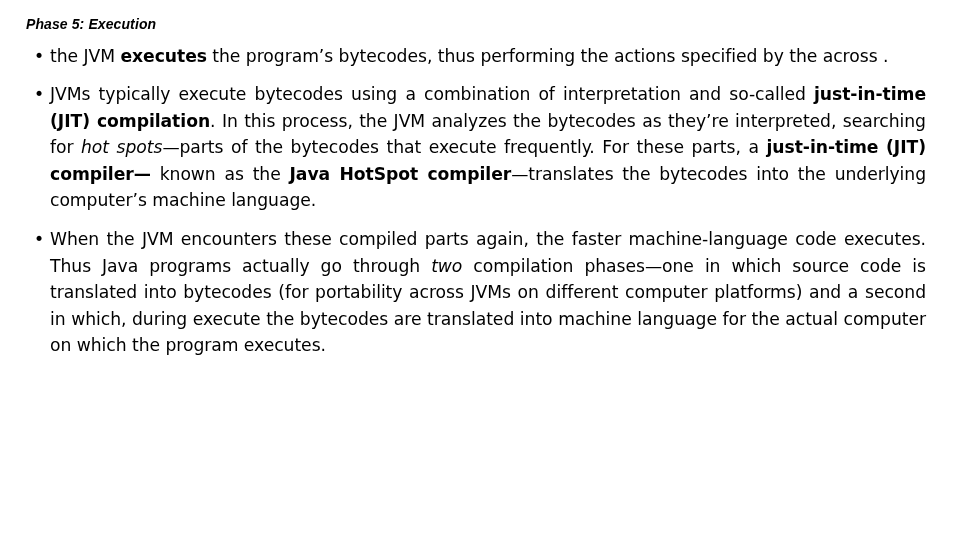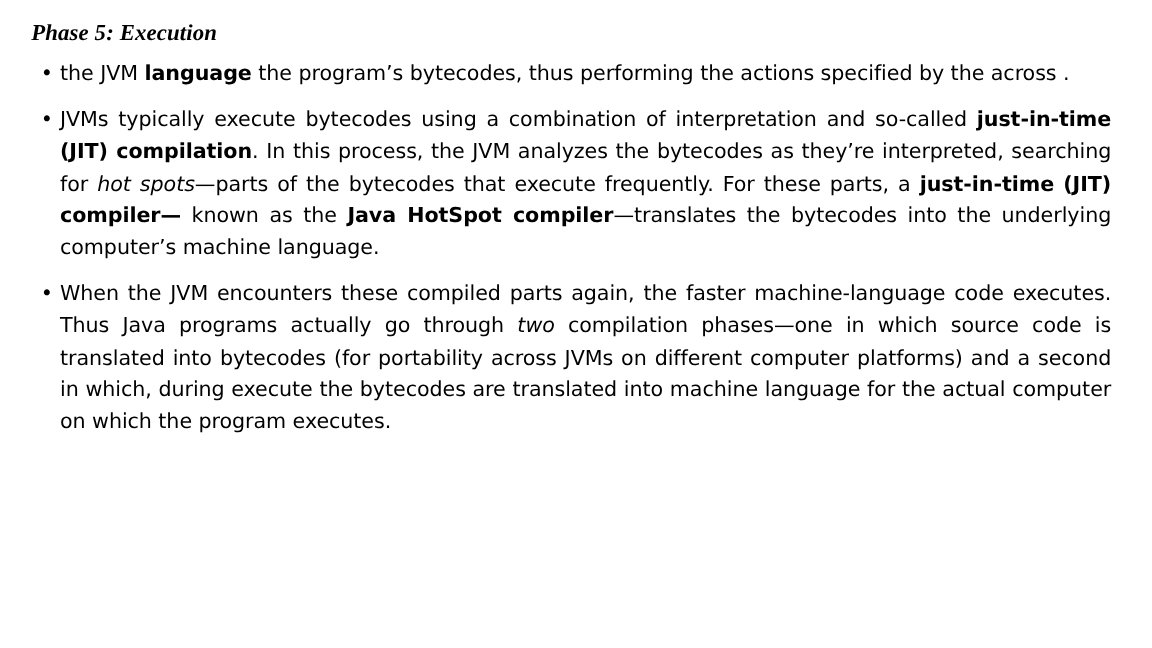--- a/index.html
+++ b/index.html
@@ -16,22 +16,22 @@
     -webkit-font-smoothing: antialiased;
   }
   .slide {
     position: relative;
     width: 960px;
     height: 540px;
     box-sizing: border-box;
     padding: 16px 34px 0 26px;
   }
   .slide-title {
-    font-family: Liberation Serif, serif;
-    font-size: 19px;
+    font-family: Liberation Sans, sans-serif;
+    font-size: 14px;
     font-weight: bold;
     font-style: italic;
     line-height: 1.25;
     letter-spacing: 0.1px;
     margin: 0 0 9px 0;
     padding-left: 0px;
   }
   .bullet-list {
     list-style: none;
     margin: 0;
@@ -71,21 +71,21 @@
 <body>
 
 <div class="slide">
 
   <h1 class="slide-title">Phase 5: Execution</h1>
 
   <ul class="bullet-list">
 
     <li class="bullet-item">
       <span class="bullet-marker">•</span>
-      <span class="bullet-text"><span>the JVM </span><b>language</b><span> the program’s bytecodes, thus performing the actions specified by the across .</span></span>
+      <span class="bullet-text"><span>the JVM </span><b>executes</b><span> the program’s bytecodes, thus performing the actions specified by the across .</span></span>
     </li>
 
     <li class="bullet-item">
       <span class="bullet-marker">•</span>
       <span class="bullet-text"><span>JVMs typically execute bytecodes using a combination of interpretation and so-called </span><b>just-in-time (JIT) compilation</b><span>. In this process, the JVM analyzes the bytecodes as they’re interpreted, searching for </span><i>hot spots</i><span>—parts of the bytecodes that execute frequently. For these parts, a </span><b>just-in-time</b><span> </span><b>(JIT) compiler—</b><span> known as the </span><b>Java HotSpot compiler</b><span>—translates the bytecodes into the underlying computer’s machine language.</span></span>
     </li>
 
     <li class="bullet-item">
       <span class="bullet-marker">•</span>
       <span class="bullet-text"><span>When the JVM encounters these compiled parts again, the faster machine-language code executes. Thus Java programs actually go through </span><i>two</i><span> compilation phases—one in which source code is translated into bytecodes (for portability across JVMs on different computer platforms) and a second in which, during execute the bytecodes are translated into machine language for the actual computer on which the program executes.</span></span>

